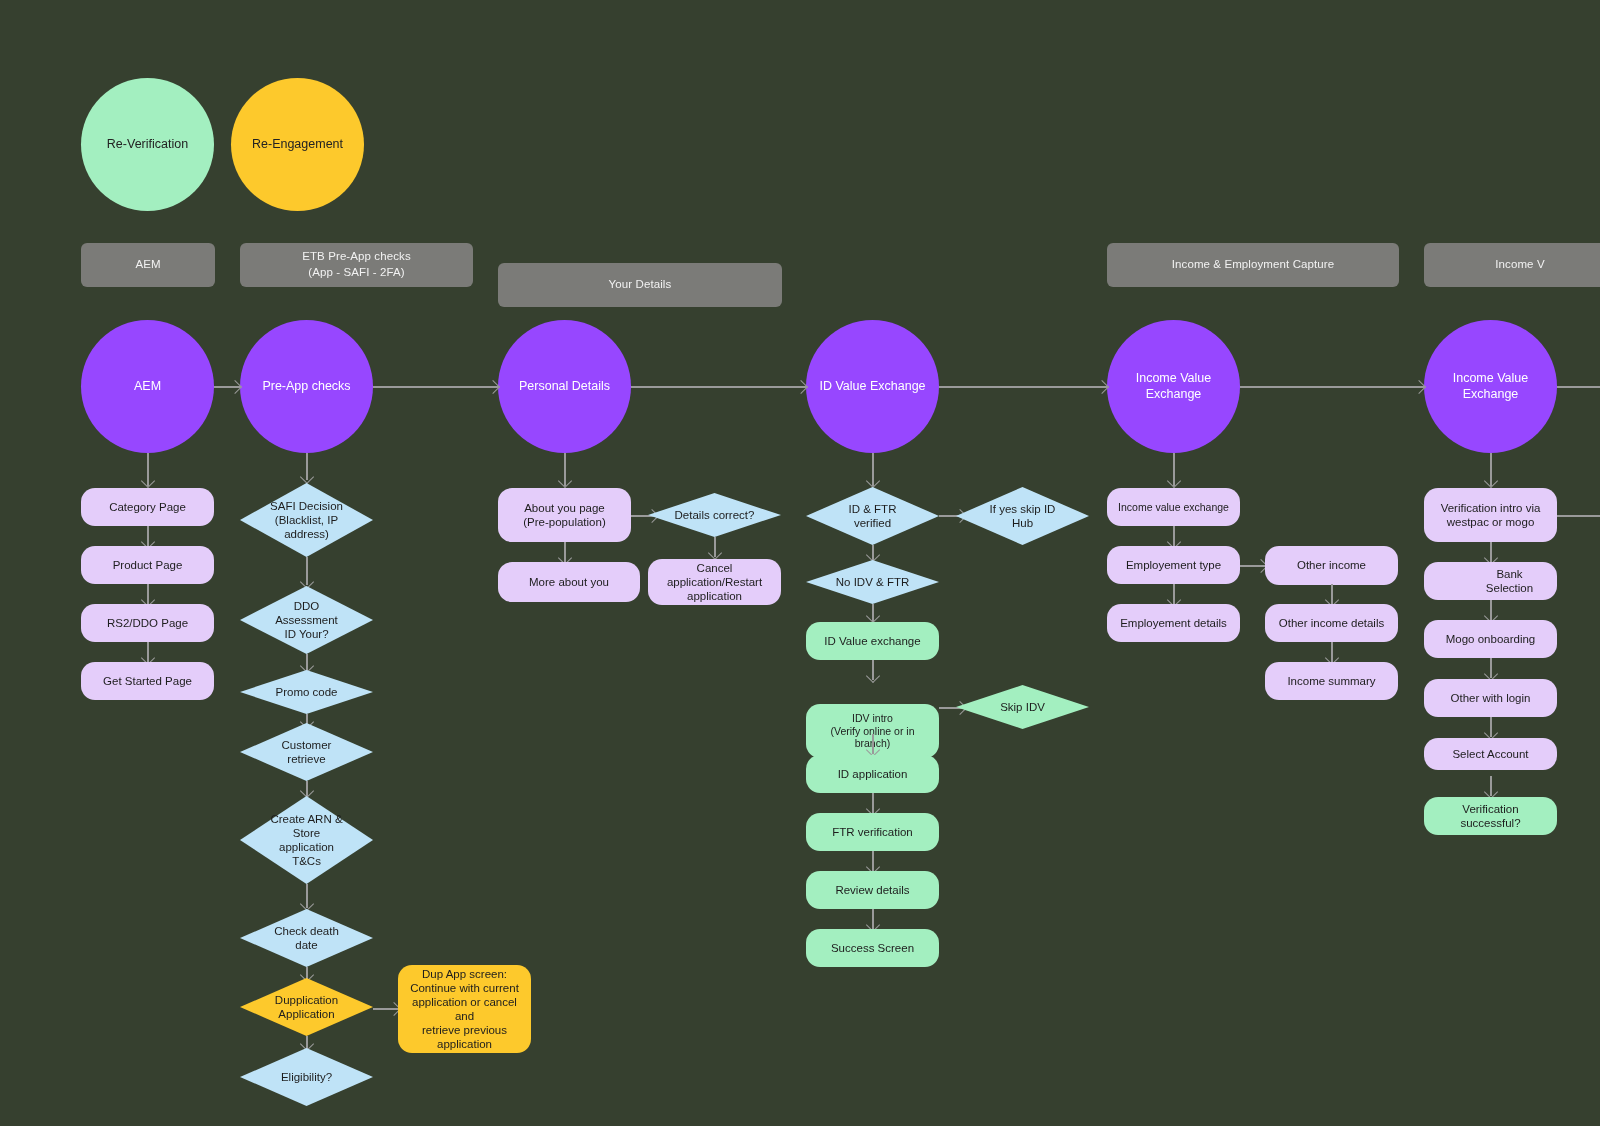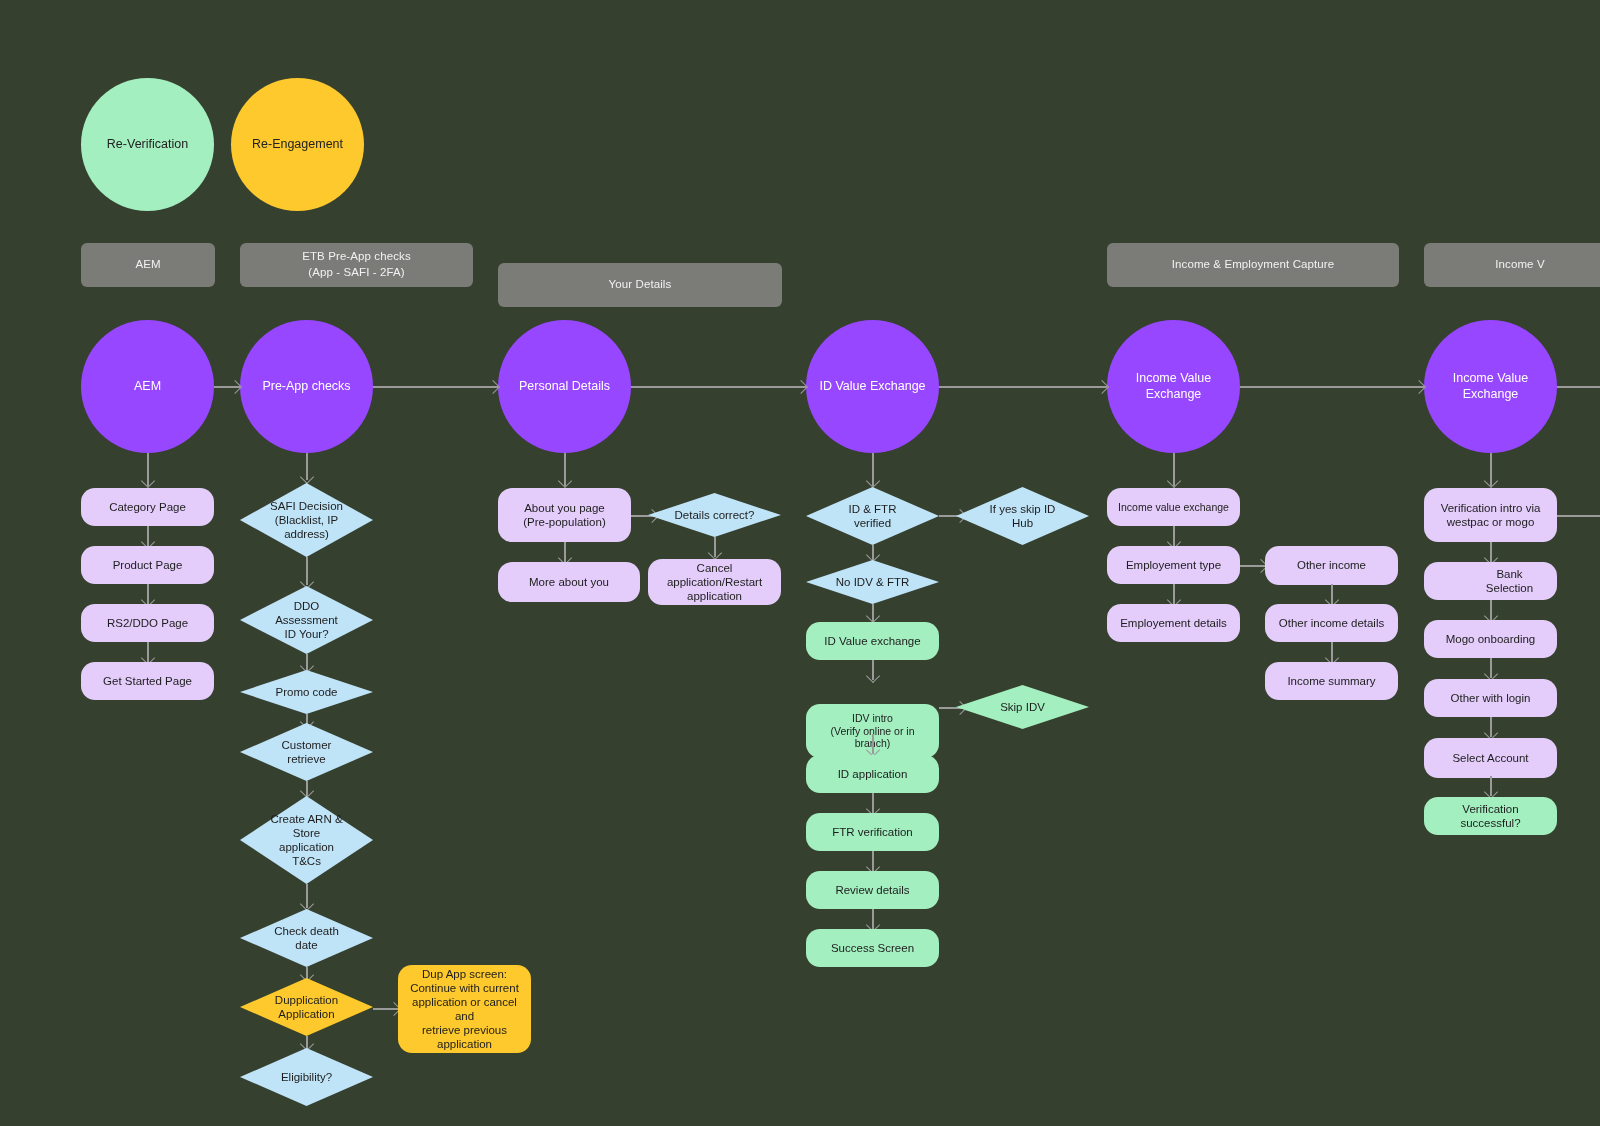--- a/index.html
+++ b/index.html
@@ -434,21 +434,21 @@
   </div>
   <div class="conn conn-v" style="left:1490px; top:658px; width:1.6px; height:20px;"></div>
   <div class="arrowhead ah-down" style="left:1486px; top:669px;"></div>
 
   <div class="node rect rect-pink" style="left:1424px; top:679px; width:133px; height:38px;">
     <span>Other with login</span>
   </div>
   <div class="conn conn-v" style="left:1490px; top:717px; width:1.6px; height:20px;"></div>
   <div class="arrowhead ah-down" style="left:1486px; top:728px;"></div>
 
-  <div class="node rect rect-pink" style="left:1424px; top:738px; width:133px; height:40px;">
+  <div class="node rect rect-pink" style="left:1424px; top:738px; width:133px; height:32px;">
     <span>Select Account</span>
   </div>
   <div class="conn conn-v" style="left:1490px; top:776px; width:1.6px; height:20px;"></div>
   <div class="arrowhead ah-down" style="left:1486px; top:787px;"></div>
 
   <div class="node rect rect-green" style="left:1424px; top:797px; width:133px; height:38px;">
     <span>Verification successful?</span>
   </div>
 
 </div>

